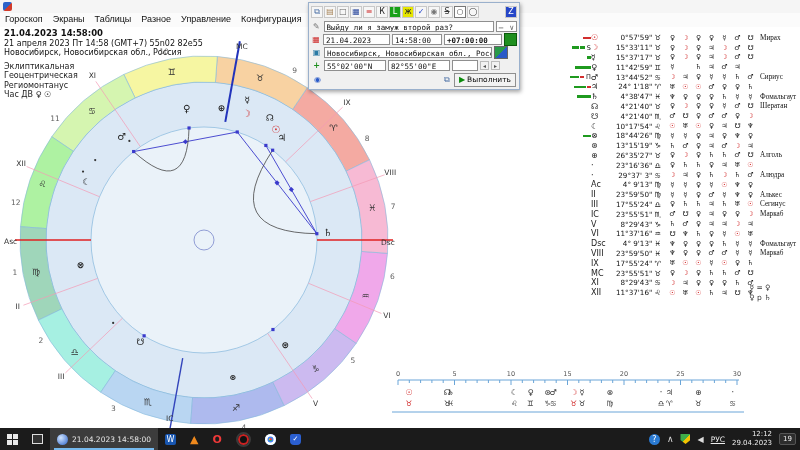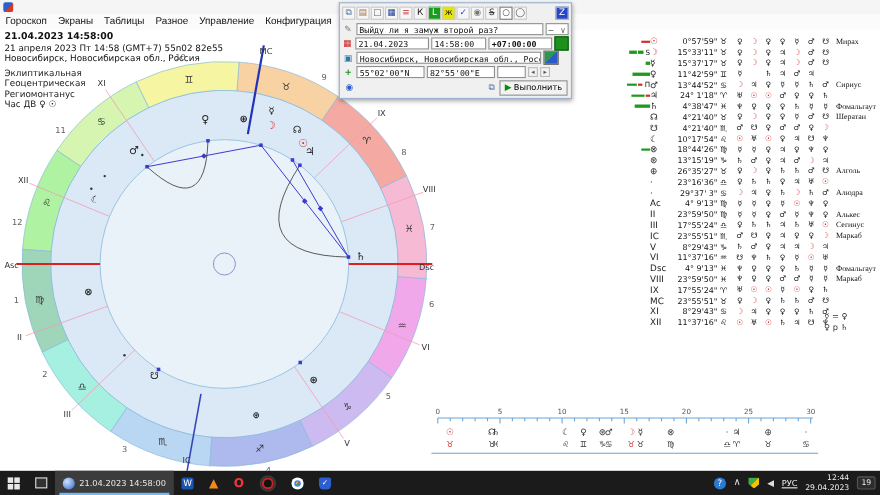--- a/index.html
+++ b/index.html
@@ -778,19 +778,19 @@
       <div class="tb-btn">
         <span style="display: flex; width: 11px; height: 11px; background: rgb(43, 95, 208); color: rgb(255, 255, 255); font-size: 7px; align-items: center; justify-content: center; border-radius: 2px 2px 4px 4px;">✓</span>
       </div>
       <div id="tray">
         <span style="display: flex; width: 11px; height: 11px; border-radius: 50%; background: rgb(42, 122, 210); color: rgb(255, 255, 255); font-size: 8px; align-items: center; justify-content: center;">?</span>
         <span style="color: rgb(221, 221, 221); font-size: 9px;">∧</span>
         <span style="display: inline-block; width: 10px; height: 10px; background: linear-gradient(135deg, rgb(63, 174, 73) 50%, rgb(243, 195, 0) 50%); clip-path: polygon(0px 0px, 100% 0px, 100% 60%, 50% 100%, 0px 60%);"></span>
         <span style="color: rgb(221, 221, 221); font-size: 8px;">◀</span>
         <span style="color: rgb(238, 238, 238); font-size: 7.5px; text-decoration: underline;">РУС</span>
         <div id="clock">
-          <div>12:44</div>
+          <div>12:12</div>
           <div>29.04.2023</div>
         </div>
         <span id="badge">19</span>
       </div>
     </div>
 </div>
 
 </body></html>

